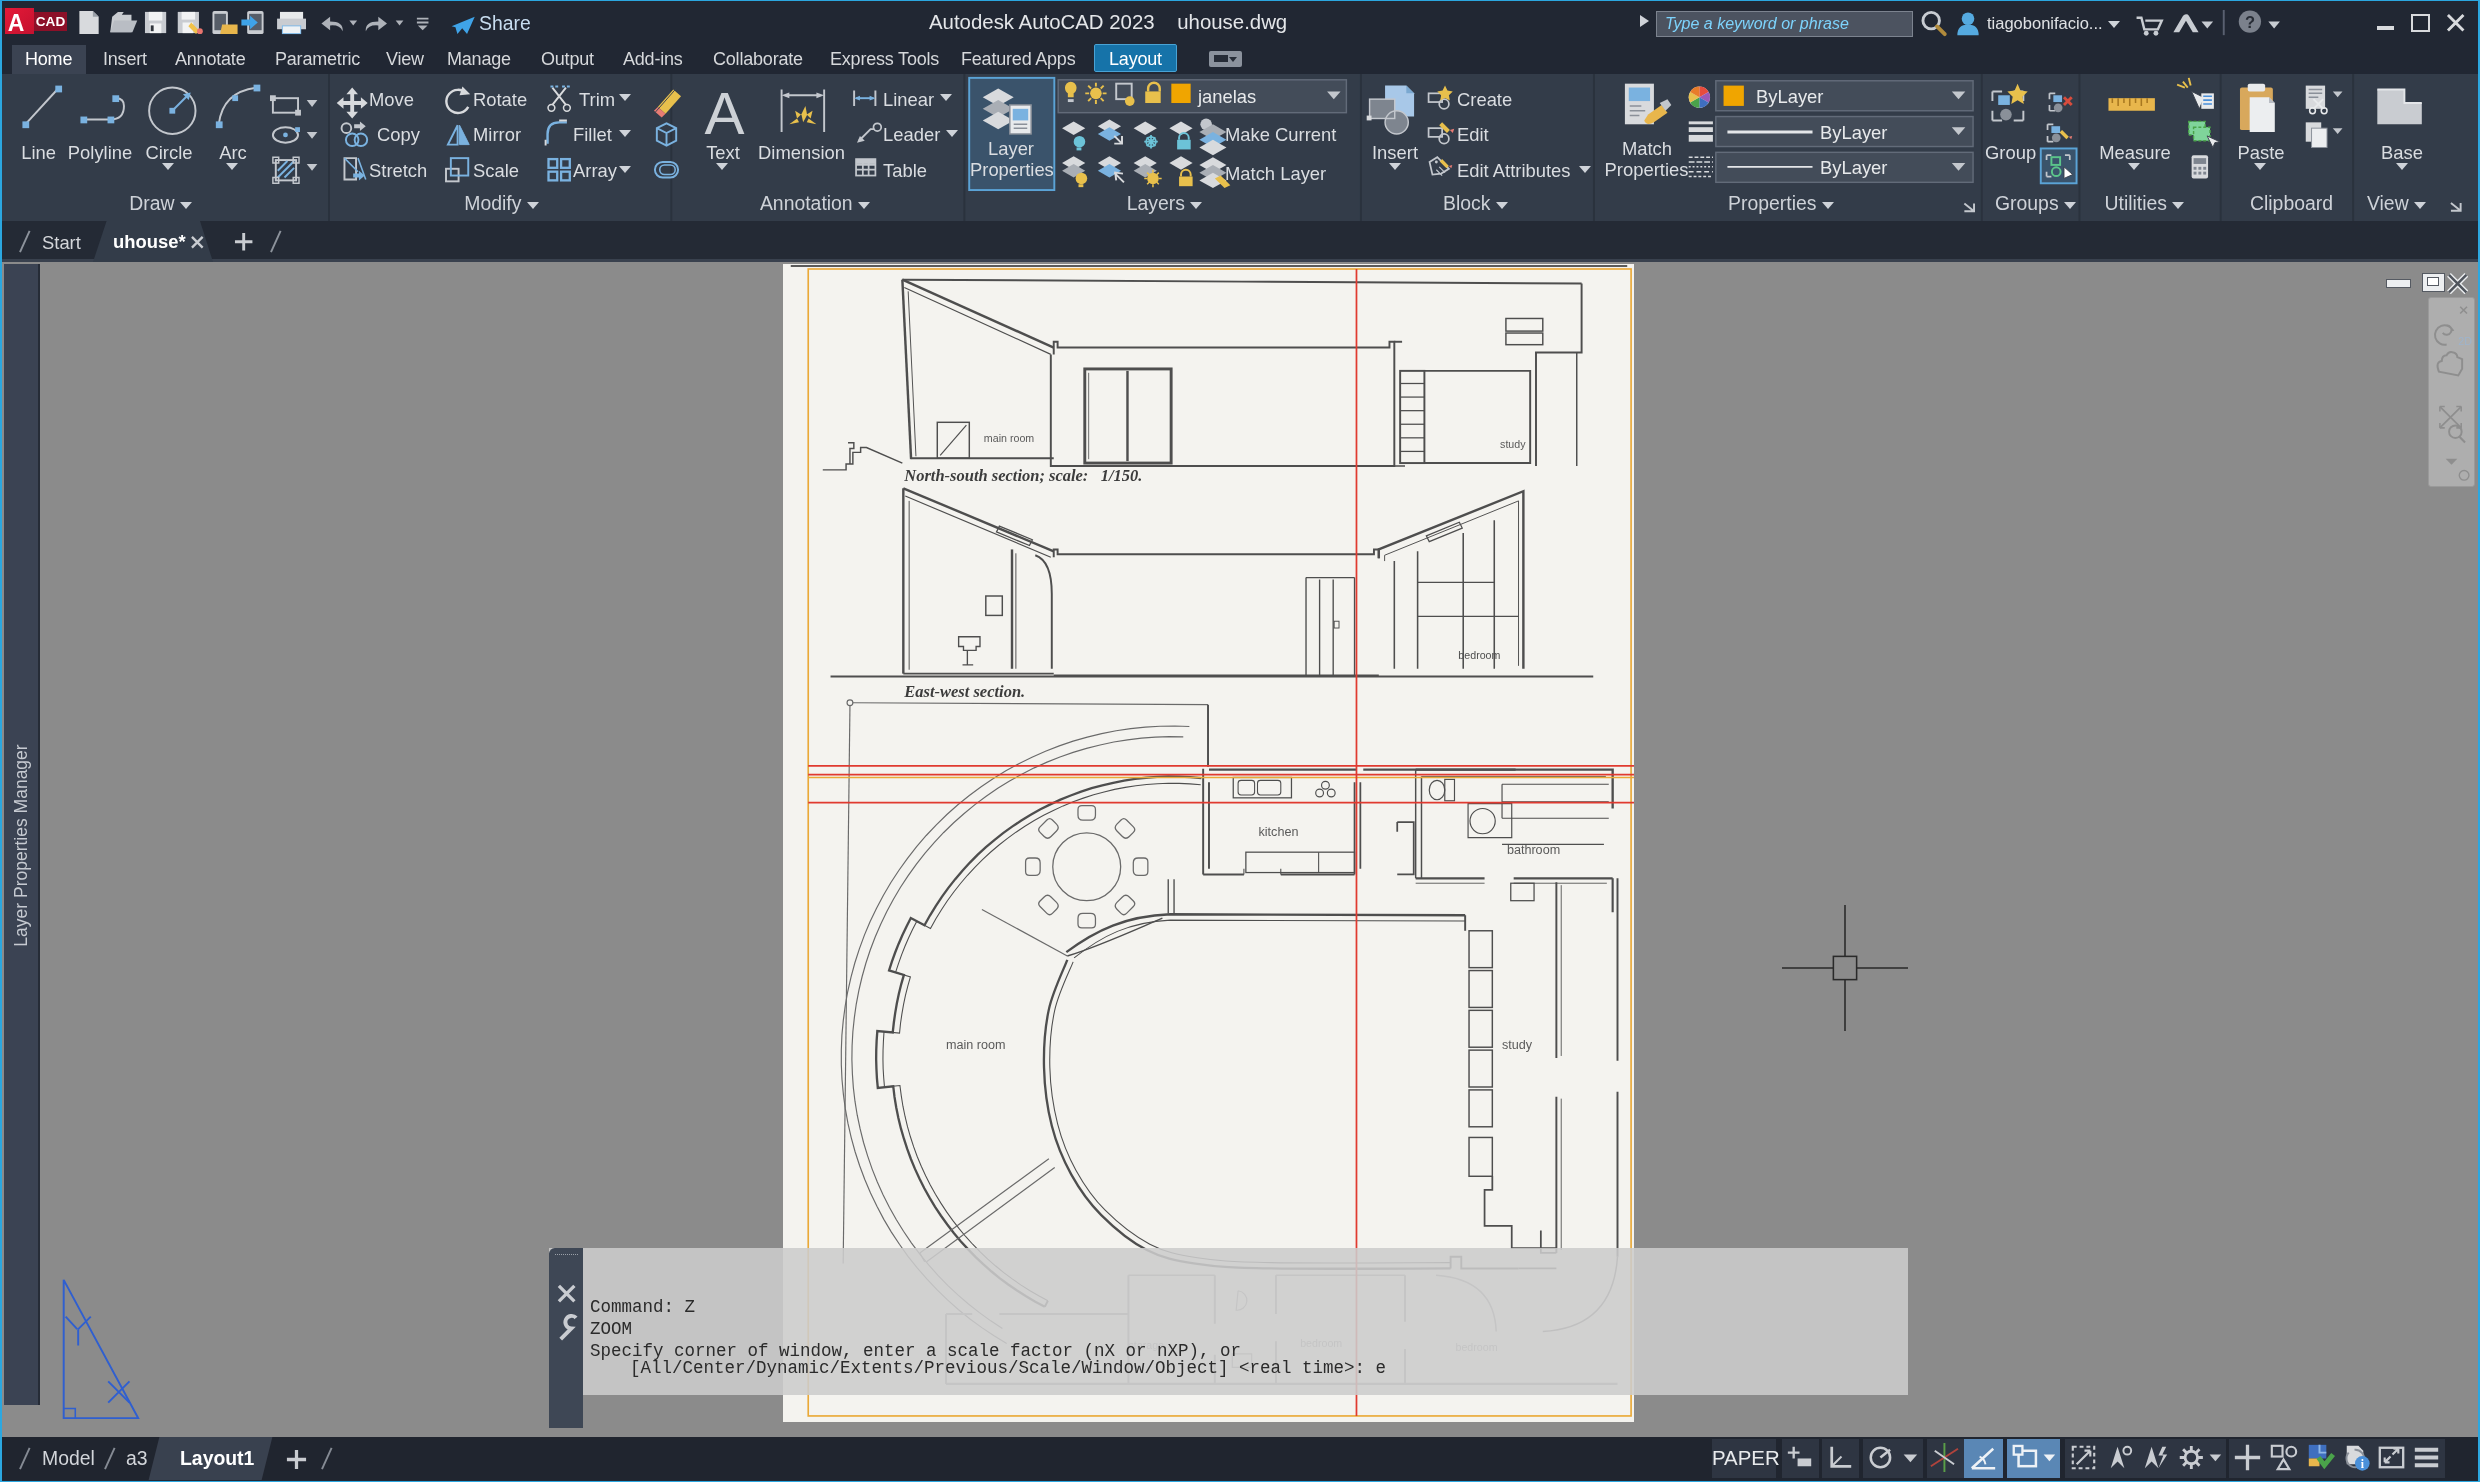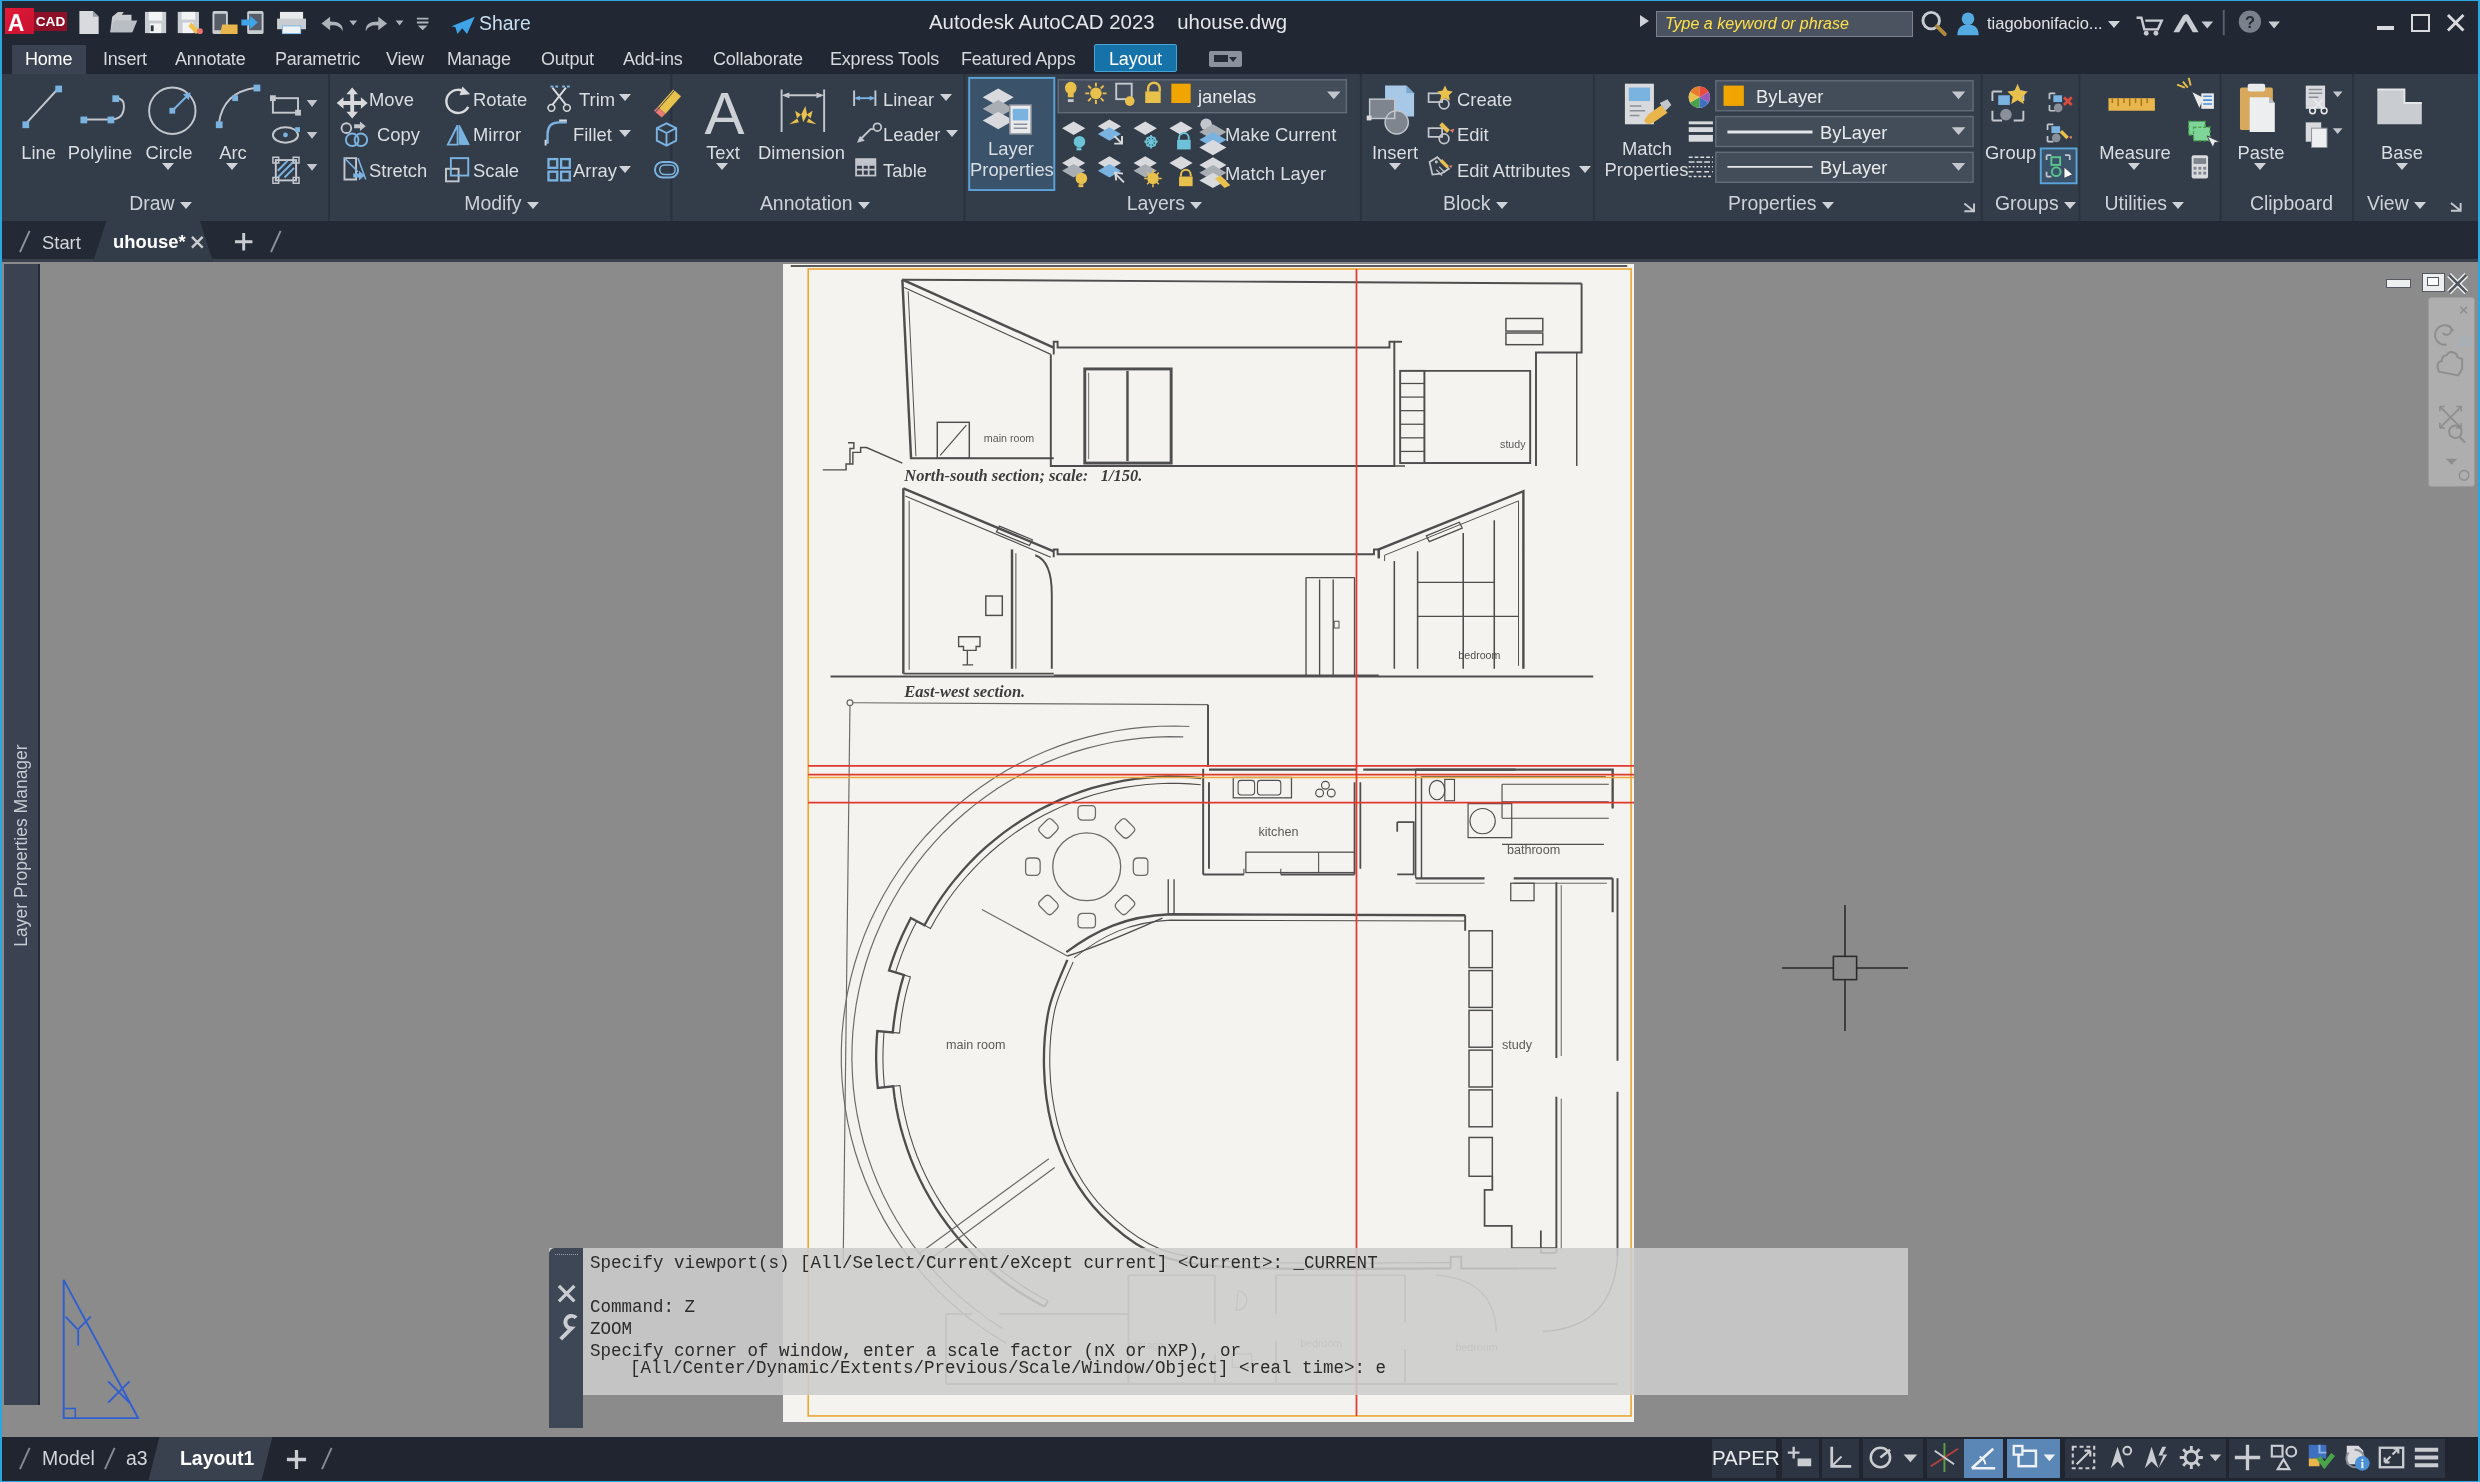--- a/index.html
+++ b/index.html
@@ -84,21 +84,21 @@
       <path d="M352 10 h12 M352 14 h12" stroke="#aeb2b9" stroke-width="2"></path>
         <path d="M353 17 h10 l-5 5 z" fill="#aeb2b9"></path>
 
       <path d="M388 18 l24 -10 -8 18 -5 -6 -5 6 -2 -7 z" fill="#3fa3e8"></path>
     </svg>
     <div class="abs" style="left:479px;top:10.7px;color:#c8ddf0;font-size:19.4px;">Share</div>
     <div class="abs" style="left:929px;top:9.7px;color:#e4e6e9;font-size:20.4px;white-space:nowrap;">Autodesk AutoCAD 2023&nbsp;&nbsp;&nbsp;&nbsp;uhouse.dwg</div>
 
     <div class="abs" style="left:1640px;top:13.6px;width:0;height:0;border-top:6.8px solid transparent;border-bottom:6.8px solid transparent;border-left:9.7px solid #cfd3d9;"></div>
     <div class="abs" style="left:1656px;top:9.7px;width:257px;height:26px;background:#4c5360;border:1px solid #7c838f;box-sizing:border-box;"></div>
-    <div class="abs" style="left:1665px;top:13.6px;color:#fde047;font-size:16px;font-style:italic;">Type a keyword or phrase</div>
+    <div class="abs" style="left:1665px;top:13.6px;color:#7dd3fc;font-size:16px;font-style:italic;">Type a keyword or phrase</div>
     <svg class="abs" style="left:1919px;top:7.8px;" width="408" height="31" viewBox="0 0 420 32">
       <circle cx="12" cy="12" r="8.5" fill="none" stroke="#c8ccd2" stroke-width="3"></circle>
         <path d="M18 18 l8 8" stroke="#b08a3c" stroke-width="4" stroke-linecap="round"></path>
       <circle cx="50" cy="10" r="6.5" fill="#55aae0"></circle>
         <path d="M39 27 q0 -11 11 -11 q11 0 11 11 z" fill="#55aae0"></path>
 
       <path d="M224 9 h5 l3 12 h14 l4 -9 h-17" fill="none" stroke="#c8ccd2" stroke-width="2.5"></path>
       <circle cx="234" cy="25" r="2.5" fill="#c8ccd2"></circle>
         <circle cx="244" cy="25" r="2.5" fill="#c8ccd2"></circle>
 
@@ -727,21 +727,20 @@
 <line x1="26" y1="532" x2="877" y2="532" stroke="#eaa937" stroke-width="1.5"></line>
 <line x1="26" y1="520" x2="877" y2="520" stroke="#e03a30" stroke-width="1.8"></line>
 <line x1="26" y1="529" x2="877" y2="529" stroke="#e03a30" stroke-width="1.8"></line>
 <line x1="26" y1="558" x2="877" y2="558" stroke="#e03a30" stroke-width="1.8"></line>
 <line x1="591" y1="8" x2="591" y2="1190" stroke="#e03a30" stroke-width="1.8"></line>
 </svg>
     <div id="palette">
         <span>Layer Properties Manager</span>
       </div>
     <div id="cmdwin">
-      <div class="cmdline" style="top:4.9px;">Specify viewport(s) [All/Select/Current/eXcept current] &lt;Current&gt;: _CURRENT</div>
       <div class="cmdline" style="top:49px;">Command: Z</div>
       <div class="cmdline" style="top:71px;">ZOOM</div>
       <div class="cmdline" style="top:93px;">Specify corner of window, enter a scale factor (nX or nXP), or</div>
       <div class="cmdline" style="top:110px;margin-left:40px;">[All/Center/Dynamic/Extents/Previous/Scale/Window/Object] &lt;real time&gt;: e</div>
     </div>
     <div id="cmdbar">
       <div class="abs" style="left:5.8px;top:5.8px;width:23px;height:2.9px;border-top:1.9px dotted #9aa0a8;"></div>
       <svg class="abs" style="left:6.8px;top:35px;" width="21.3" height="21.3" viewBox="0 0 22 22">
           <path d="M3 3 L19 19 M19 3 L3 19" stroke="#c9ccd1" stroke-width="3.4"></path>
         </svg>

